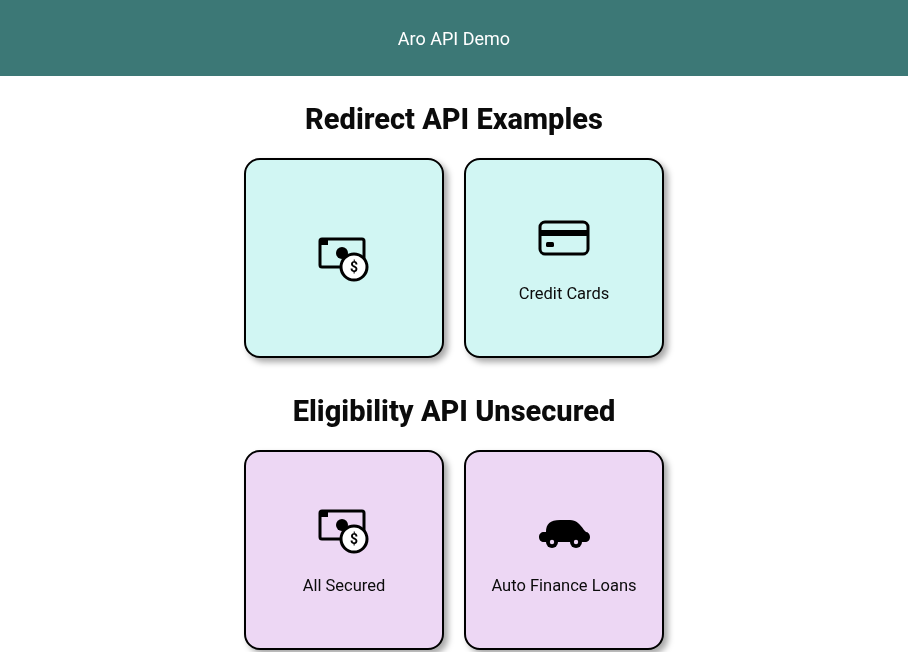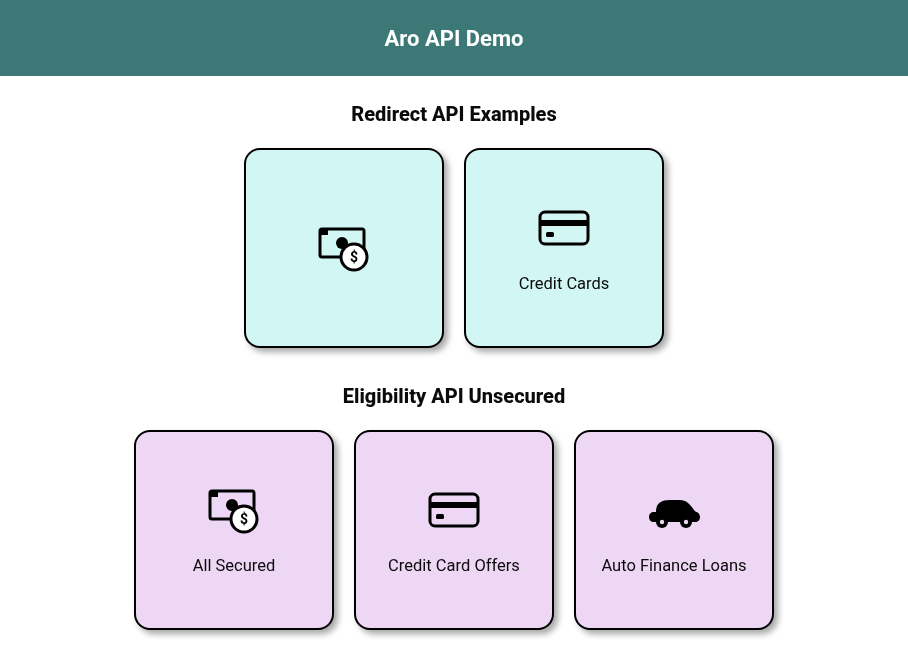--- a/index.html
+++ b/index.html
@@ -11,30 +11,30 @@
   }
   .header {
     background: #3c7876;
     height: 76px;
     display: flex;
     align-items: center;
     justify-content: center;
   }
   .header-title {
     color: #ffffff;
-    font-weight: 700;
-    font-size: 22px;
+    font-weight: 400;
+    font-size: 18px;
   }
   .section {
     margin-top: 26px;
     text-align: center;
   }
   .section-title {
     font-weight: 800;
-    font-size: 20px;
+    font-size: 29px;
     color: #0b0b0b;
     margin-bottom: 22px;
   }
   .card-row {
     display: flex;
     justify-content: center;
     gap: 20px;
     padding: 0 20px 10px 20px;
   }
   .card {
@@ -115,30 +115,20 @@
           <rect x="6" y="6" width="8" height="6" fill="#000"></rect>
           <rect x="42" y="28" width="8" height="6" fill="#000"></rect>
           <circle cx="28" cy="20" r="6" fill="#000"></circle>
           <circle cx="40" cy="34" r="13" fill="#fff" stroke="#000" stroke-width="3"></circle>
           <text x="40" y="39" font-size="14" font-weight="700" text-anchor="middle" fill="#000">$</text>
         </svg>
       </div>
       <div class="card-label">All Secured</div>
     </div>
 
-    <div class="card lilac">
-      <div class="icon">
-        <svg width="56" height="40" viewBox="0 0 56 40">
-          <rect x="4" y="4" width="48" height="32" rx="5" fill="none" stroke="#000" stroke-width="3"></rect>
-          <rect x="4" y="12" width="48" height="6" fill="#000"></rect>
-          <rect x="10" y="24" width="8" height="5" rx="1.5" fill="#000"></rect>
-        </svg>
-      </div>
-      <div class="card-label">Credit Card Offers</div>
-    </div>
 
     <div class="card lilac">
       <div class="icon">
         <svg width="56" height="40" viewBox="0 0 56 40">
           <path d="M10 22 C10 14 14 10 24 10 L34 10 C40 10 44 14 48 20 L50 22 C52 22 54 24 54 27 C54 30 52 32 49 32 L8 32 C5 32 3 30 3 27 C3 24 5 22 8 22 Z" fill="#000"></path>
           <circle cx="16" cy="32" r="6" fill="#000"></circle>
           <circle cx="40" cy="32" r="6" fill="#000"></circle>
           <circle cx="16" cy="32" r="2.2" fill="#edd7f4"></circle>
           <circle cx="40" cy="32" r="2.2" fill="#edd7f4"></circle>
         </svg>

